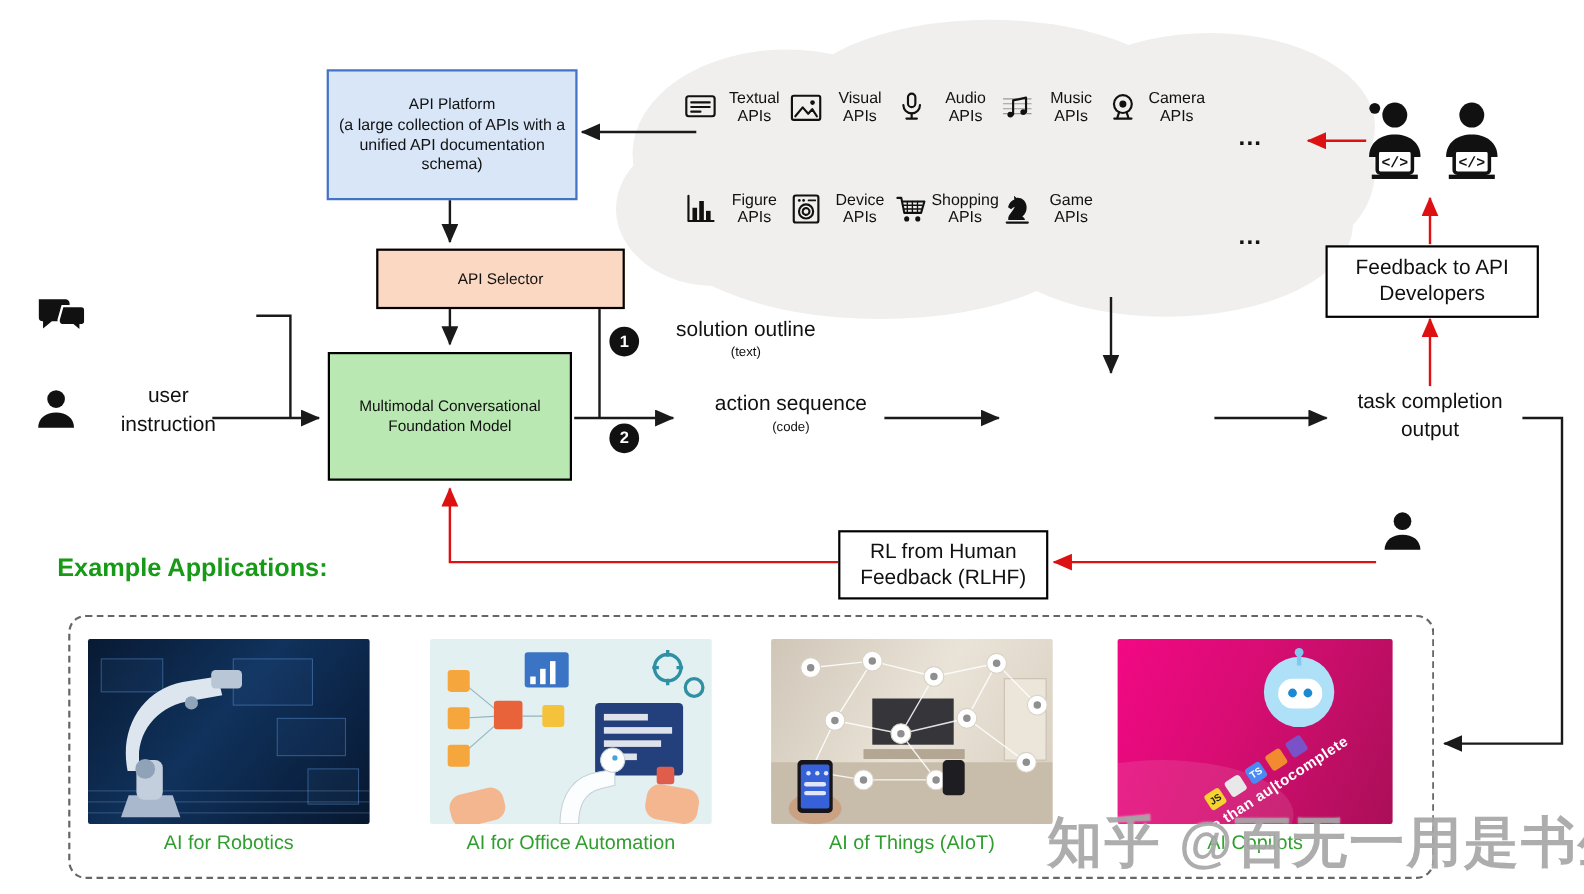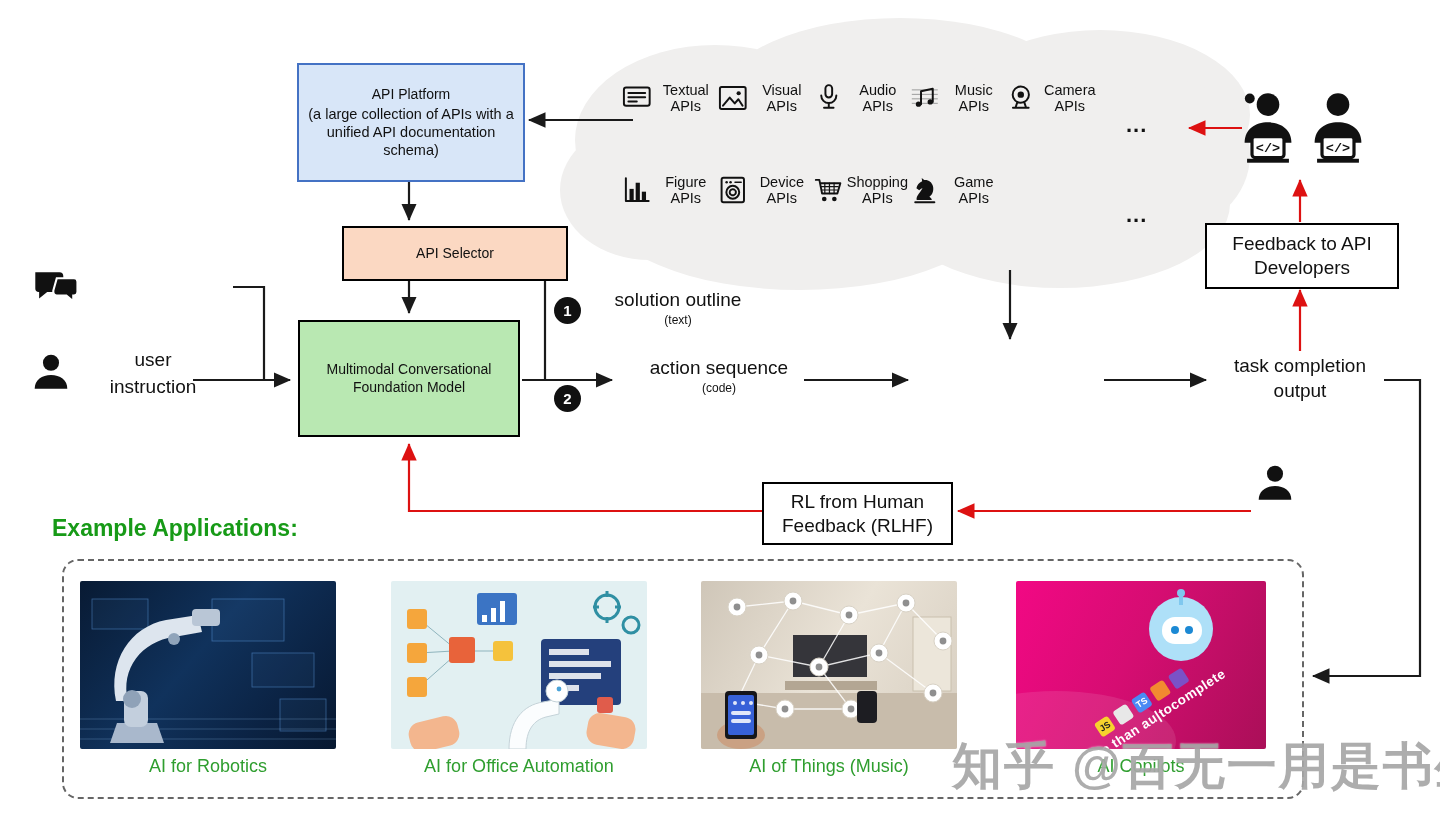--- a/index.html
+++ b/index.html
@@ -249,21 +249,21 @@
     </svg>
   </div>
 
   <div class="picon abs" style="left:1252px;top:459px;width:46px;height:48px;">
     <svg viewBox="0 0 24 24">
       <circle cx="12" cy="7.2" r="4.2" fill="#111"></circle>
       <path d="M3.5 20.8 c0 -4.7 3.8 -7.2 8.5 -7.2 s8.5 2.5 8.5 7.2 z" fill="#111"></path>
     </svg>
   </div>
 
-  <div class="examples-heading" style="left:52px;top:515px;">Example Applications:</div>
+  <div class="examples-heading" style="left:52px;top:503px;">Example Applications:</div>
   <div class="examples-frame" style="left:62px;top:559px;width:1238px;height:236px;"></div>
 
   <div class="app-img" style="left:80px;width:256px;background:linear-gradient(130deg,#081a33,#10325c 45%,#0b2344 75%,#071830);">
     <svg width="256" height="168" viewBox="0 0 256 168">
       <g stroke="#6fb3ff" fill="rgba(110,180,255,0.12)" opacity="0.45" stroke-width="0.8">
         <rect x="132" y="18" width="72" height="42"></rect>
         <rect x="172" y="72" width="62" height="34"></rect>
         <rect x="12" y="18" width="56" height="30"></rect>
         <rect x="200" y="118" width="46" height="32"></rect>
       </g>
@@ -366,21 +366,21 @@
       <rect x="27" y="114" width="26" height="40" rx="2" fill="#3b68e8" opacity="0.92"></rect>
       <g fill="#fff" opacity="0.85">
           <circle cx="34" cy="122" r="2"></circle>
           <circle cx="42" cy="122" r="2"></circle>
           <circle cx="50" cy="122" r="2"></circle>
           <rect x="30" y="130" width="20" height="4" rx="2"></rect>
           <rect x="30" y="138" width="20" height="4" rx="2"></rect>
         </g>
     </svg>
   </div>
-  <div class="app-caption" style="left:701px;width:256px;">AI of Things (Music)</div>
+  <div class="app-caption" style="left:701px;width:256px;">AI of Things (AIoT)</div>
 
   <div class="app-img" style="left:1016px;width:250px;background:linear-gradient(115deg,#f20884,#d60d72 45%,#aa0f58);">
     <svg width="250" height="168" viewBox="0 0 250 168" style="position:absolute;left:0;top:0;">
       <ellipse cx="40" cy="160" rx="120" ry="50" fill="rgba(255,255,255,0.10)"></ellipse>
       <circle cx="165" cy="48" r="32" fill="#aee0f8"></circle>
       <rect x="146" y="36" width="40" height="27" rx="13" fill="#ffffff"></rect>
       <circle cx="159" cy="49" r="4" fill="#1c89d4"></circle>
       <circle cx="173" cy="49" r="4" fill="#1c89d4"></circle>
       <circle cx="165" cy="12" r="4" fill="#7fc8ef"></circle>
       <rect x="163" y="14" width="4" height="10" fill="#7fc8ef"></rect>

